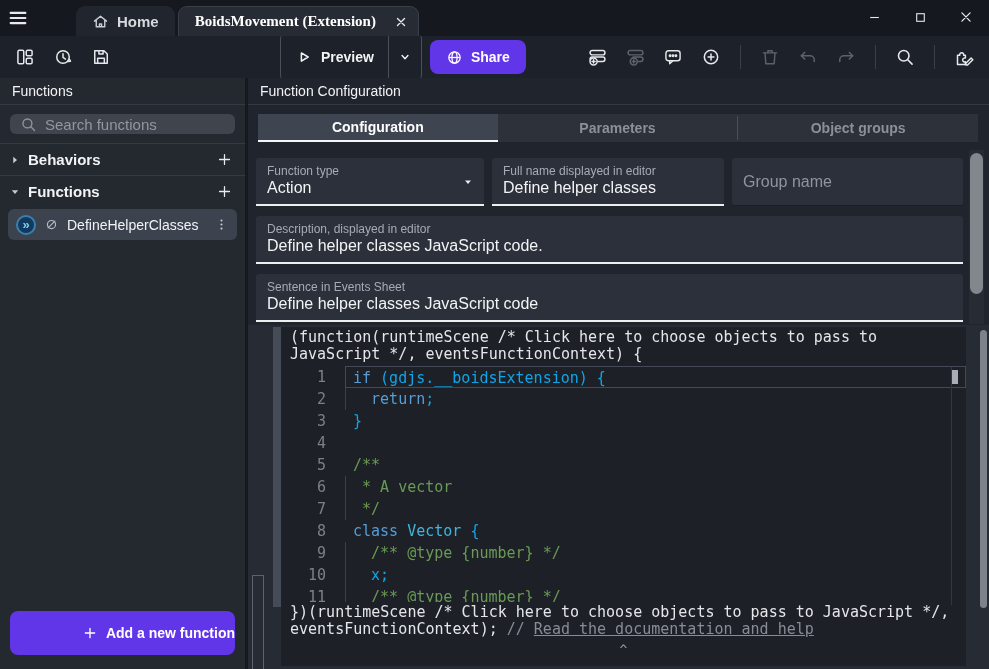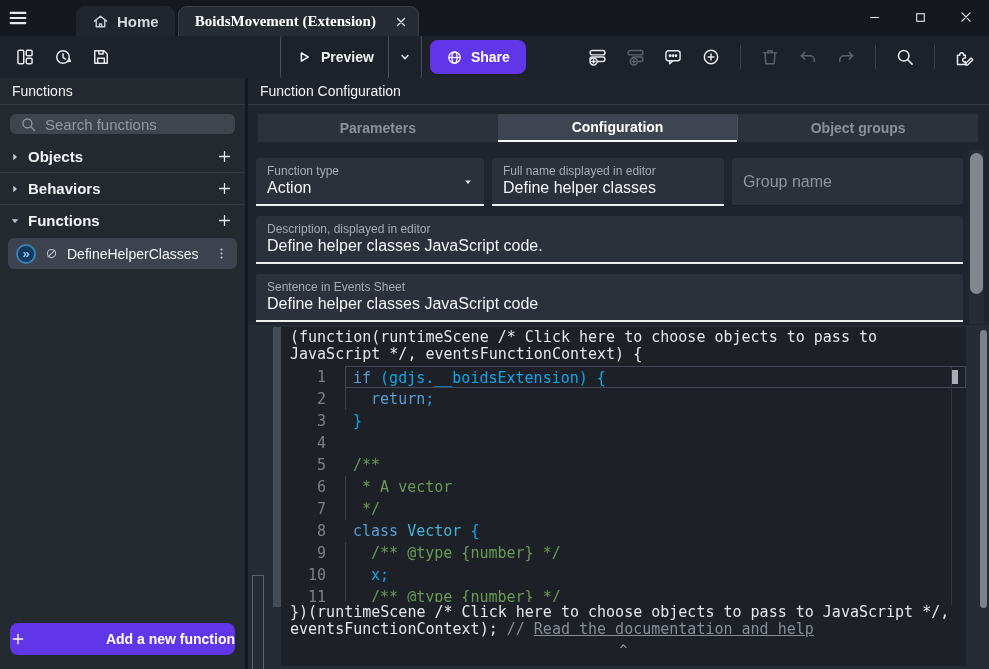--- a/index.html
+++ b/index.html
@@ -38,21 +38,21 @@
   .search-wrap { padding:9px 10px 8px; }
   .search-box { display:flex; align-items:center; gap:8px; height:20px; background:#40454d; border-radius:6px; padding:0 10px; }
   .search-box input { flex:1; background:transparent; border:none; outline:none; color:#e8eaee; font-size:15px; font-family:"Liberation Sans",sans-serif; }
   .search-box input::placeholder { color:#9197a0; }
   .tree-row { height:29px; display:flex; align-items:center; padding:0 12px 0 8px; gap:6px; cursor:pointer; }
   .tree-row .lbl { flex:1; font-weight:bold; font-size:15px; }
   .tree-divider { height:1px; background:#343a43; margin:1px 0; }
   .fn-row { margin:3px 8px 0; height:31px; display:flex; align-items:center; gap:8px; padding:0 8px; background:#3c434f; border-radius:6px; cursor:pointer; }
   .fn-badge { width:20px; height:20px; border-radius:50%; background:#123a5e; border:2px solid #3c7fae; color:#7fd0f5; font-size:13px; font-weight:bold; display:flex; align-items:center; justify-content:center; line-height:1; }
   .fn-label { flex:1; font-size:14px; color:#f2f3f5; }
-  .add-fn-btn { margin:12px 10px 14px; height:32px; background:#6135e8; border:none; border-radius:8px; color:#fff; font-weight:bold; font-size:14px; display:flex; align-items:center; justify-content:space-between; gap:8px; cursor:pointer; }
+  .add-fn-btn { margin:12px 10px 14px; height:44px; background:#6135e8; border:none; border-radius:8px; color:#fff; font-weight:bold; font-size:14px; display:flex; align-items:center; justify-content:flex-end; gap:8px; cursor:pointer; }
 
   
   .main { position:relative; flex:1; background:#20242c; }
   .main-header { position:absolute; top:0; left:0; right:0; height:27px; display:flex; align-items:center; padding:0 12px; font-size:14px; border-bottom:1px solid #343a43; }
   .tabbar { position:absolute; top:36px; left:10px; right:11px; height:28px; background:#2c313a; display:flex; }
   .seg-tab { flex:1; display:flex; align-items:center; justify-content:center; font-size:14px; font-weight:bold; color:#8b909a; cursor:pointer; position:relative; }
   .seg-tab.active { background:#3e4450; color:#ffffff; border-bottom:2px solid #f5f6f8; }
   .seg-sep { width:1px; background:#4a4f58; margin:2px 0; }
 
   
@@ -271,29 +271,20 @@
           <span>
             <svg width="17" height="17" viewBox="0 0 24 24" fill="none" stroke="#8d939c" stroke-width="2" stroke-linecap="round">
                 <circle cx="10.5" cy="10.5" r="6.3"></circle>
                 <path d="M15.3 15.3 20.5 20.5"></path>
               </svg>
           </span>
           <input type="text" placeholder="Search functions" style="">
         </div>
       </div>
 
-      <div class="tree-row">
-        <svg width="14" height="14" viewBox="0 0 24 24" fill="#c6cad1">
-            <path d="M9 6.5l6.5 5.5L9 17.5z"></path>
-          </svg>
-        <span class="lbl">Objects</span>
-        <svg width="17" height="17" viewBox="0 0 24 24" fill="none" stroke="#e8eaee" stroke-width="1.8" stroke-linecap="round">
-            <path d="M12 5v14M5 12h14"></path>
-          </svg>
-      </div>
       <div class="tree-divider"></div>
 
       <div class="tree-row">
         <svg width="14" height="14" viewBox="0 0 24 24" fill="#c6cad1">
             <path d="M9 6.5l6.5 5.5L9 17.5z"></path>
           </svg>
         <span class="lbl">Behaviors</span>
         <svg width="17" height="17" viewBox="0 0 24 24" fill="none" stroke="#e8eaee" stroke-width="1.8" stroke-linecap="round">
             <path d="M12 5v14M5 12h14"></path>
           </svg>
@@ -335,22 +326,22 @@
             <path d="M12 5v14M5 12h14"></path>
           </svg>
         <span>Add a new function</span>
       </button>
     </aside>
 
     <main class="main">
       <div class="main-header">Function Configuration</div>
 
       <div class="tabbar">
+        <div class="seg-tab active">Configuration</div>
         <div class="seg-tab">Parameters</div>
-        <div class="seg-tab active">Configuration</div>
         <div class="seg-sep"></div>
         <div class="seg-tab">Object groups</div>
       </div>
 
       <div class="form">
         <div class="form-row1">
           <div class="card card-select">
             <div class="flabel">Function type</div>
             <div class="fvalue">Action</div>
             <span class="caret">

